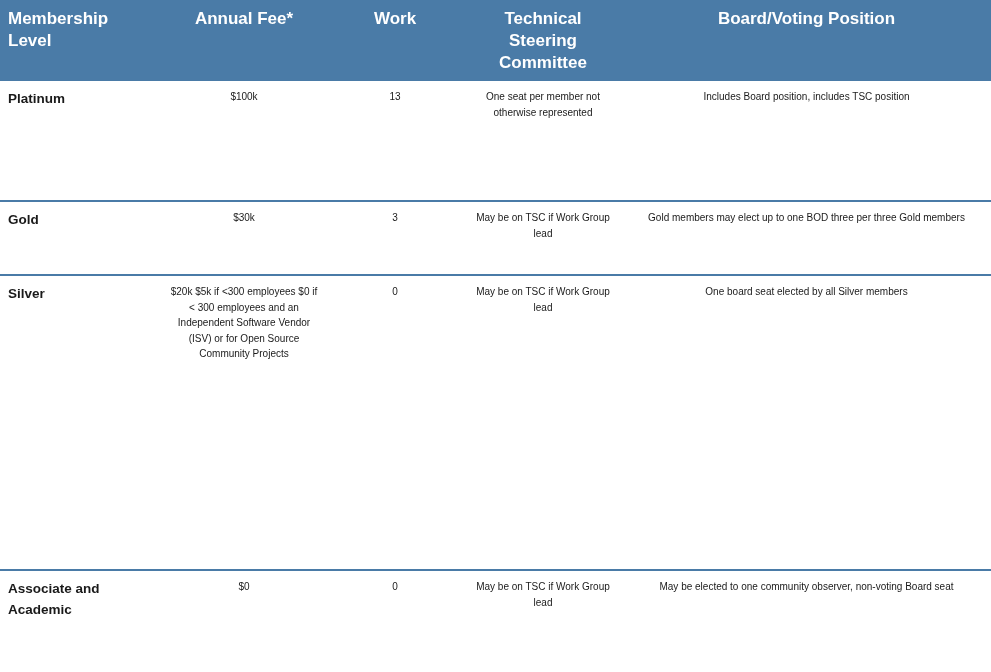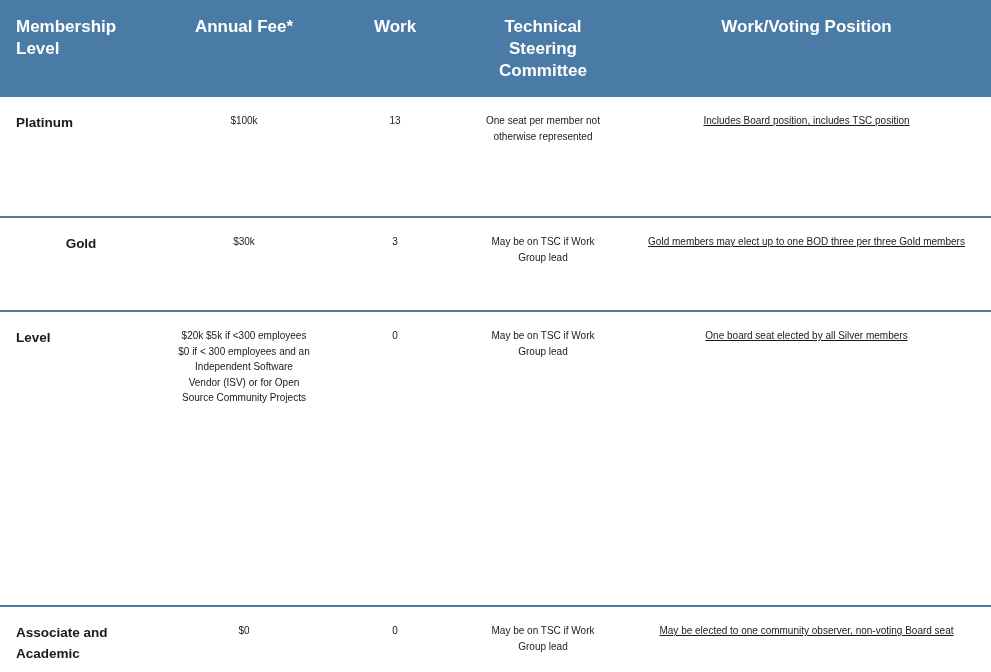--- a/index.html
+++ b/index.html
@@ -15,21 +15,21 @@
     overflow: hidden;
   }
   table.membership-table {
     width: 991px;
     border-collapse: collapse;
     table-layout: fixed;
   }
   table.membership-table th,
   table.membership-table td {
     vertical-align: top;
-    padding: 16px;
+    padding: 8px;
   }
   
   thead tr {
     background: #4a7ba7;
   }
   thead th {
     color: #ffffff;
     font-size: 17px;
     font-weight: bold;
     line-height: 1.28;
@@ -63,65 +63,65 @@
   td.cell-level {
     font-weight: bold;
     text-align: left;
     padding-left: 14px;
     font-size: 13.5px;
   }
   td.cell-fee, td.cell-ftes, td.cell-tsc, td.cell-board {
     text-align: center;
   }
   td.cell-tsc { padding-left: 6px; padding-right: 6px; }
-  td.cell-board { padding-left: 22px; padding-right: 22px; text-decoration: underline; }
+  td.cell-board { padding-left: 22px; padding-right: 22px; }
   td.cell-fee { padding-left: 26px; padding-right: 26px; }
 
   .row-platinum td { height: 120px; }
-  .row-gold td { height: 94px; text-align: center; }
+  .row-gold td { height: 74px; }
   .row-silver td { height: 295px; }
   .row-associate td { height: 60px; }
 </style>
 </head>
 <body>
 
 <table class="membership-table">
   <colgroup>
     <col class="col-level">
     <col class="col-fee">
     <col class="col-ftes">
     <col class="col-tsc">
     <col class="col-board">
   </colgroup>
   <thead>
     <tr>
       <th class="col-level">Membership Level</th>
       <th class="col-fee">Annual Fee*</th>
       <th class="col-ftes">Work</th>
       <th class="col-tsc">Technical Steering Committee</th>
-      <th class="col-board">Work/Voting Position</th>
+      <th class="col-board">Board/Voting Position</th>
     </tr>
   </thead>
   <tbody>
     <tr class="row-platinum">
       <td class="cell-level">Platinum</td>
       <td class="cell-fee">$100k</td>
       <td class="cell-ftes">13</td>
       <td class="cell-tsc">One seat per member not otherwise represented</td>
       <td class="cell-board">Includes Board position, includes TSC position</td>
     </tr>
     <tr class="row-gold">
       <td class="cell-level">Gold</td>
       <td class="cell-fee">$30k</td>
       <td class="cell-ftes">3</td>
       <td class="cell-tsc">May be on TSC if Work Group lead</td>
       <td class="cell-board">Gold members may elect up to one BOD three per three Gold members</td>
     </tr>
     <tr class="row-silver">
-      <td class="cell-level">Level</td>
+      <td class="cell-level">Silver</td>
       <td class="cell-fee">$20k
 $5k if &lt;300 employees
 $0 if &lt; 300 employees and an Independent Software Vendor (ISV) or for Open Source Community Projects</td>
       <td class="cell-ftes">0</td>
       <td class="cell-tsc">May be on TSC if Work Group lead</td>
       <td class="cell-board">One board seat elected by all Silver members</td>
     </tr>
     <tr class="row-associate">
       <td class="cell-level">Associate and Academic</td>
       <td class="cell-fee">$0</td>

